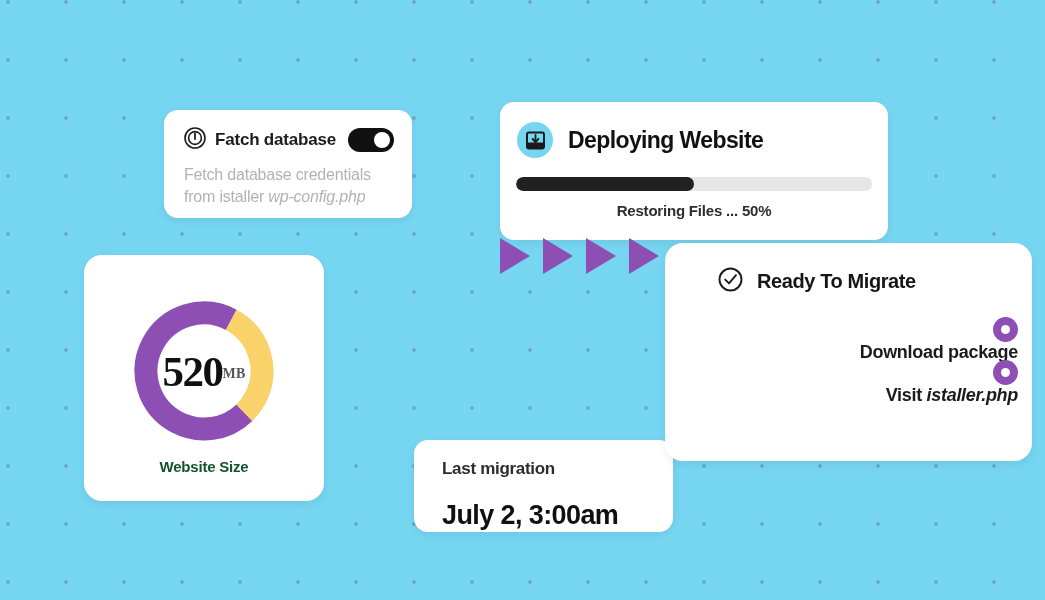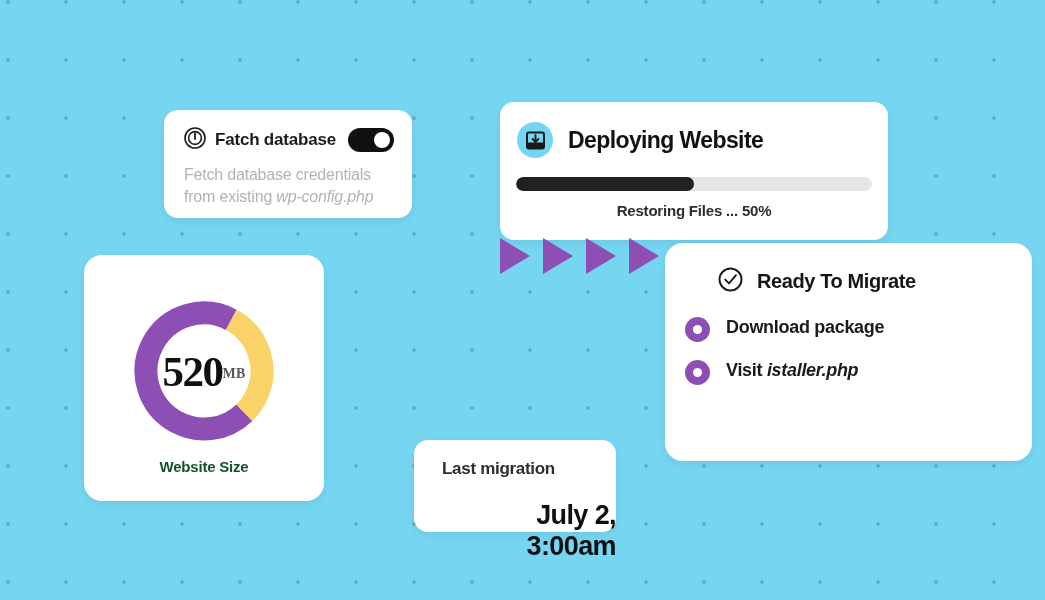--- a/index.html
+++ b/index.html
@@ -92,39 +92,39 @@
   
   #pkg-btn {
     position: absolute; left: 361px; top: 331px; width: 251px; height: 54px;
     background: #1e1e1e; border-radius: 12px;
     display: flex; align-items: center; justify-content: center;
     color: #ffffff; font-size: 22px; font-weight: bold; letter-spacing: -0.5px;
     border: none; cursor: pointer; font-family: "Liberation Sans", sans-serif;
   }
 
   
-  #last-card { left: 414px; top: 440px; width: 202px; height: 92px; border-radius: 14px; }
+  #last-card { left: 414px; top: 440px; width: 259px; height: 92px; border-radius: 14px; }
   #last-label {
     position: absolute; left: 28px; top: 19px;
     font-size: 17px; font-weight: bold; color: #2d2d2d; letter-spacing: -0.3px;
   }
   #last-value {
     position: absolute; left: 28px; top: 60px;
     font-size: 27px; font-weight: bold; color: #101010; letter-spacing: -0.6px; text-align: right;
   }
 
   
   #ready-card { left: 665px; top: 243px; width: 367px; height: 218px; border-radius: 18px; }
   #ready-head { position: absolute; left: 53px; top: 24px; display: flex; align-items: center; }
   #ready-title {
     margin-left: 14px; font-size: 20px; font-weight: bold;
     color: #161616; letter-spacing: -0.4px; white-space: nowrap;
   }
   #ready-list { position: absolute; left: 20px; top: 74px; right: 14px; }
-  .ready-item { display: flex; align-items: flex-start; height: 43px; }
+  .ready-item { display: flex; align-items: flex-end; height: 43px; flex-direction: column; }
   .ready-bullet {
     width: 25px; height: 25px; border-radius: 50%;
     background: #8e4fb5; flex: 0 0 auto;
     display: flex; align-items: center; justify-content: center;
   }
   .ready-bullet i { display: block; width: 9px; height: 9px; border-radius: 50%; background: #ffffff; }
   .ready-text {
     margin-left: 16px; font-size: 18px; font-weight: bold;
     color: #1b1b1b; letter-spacing: -0.3px; white-space: nowrap;
   }
@@ -144,21 +144,21 @@
           <line x1="11" y1="6.5" x2="11" y2="12" stroke="#1c1c1c" stroke-width="1.8" stroke-linecap="round"></line>
         </svg>
       </span>
       <span id="fetch-title">Fatch database</span>
       <span id="fetch-toggle">
         <span class="knob"></span>
       </span>
     </div>
     <div id="fetch-desc">
       <span>Fetch database credentials</span><br>
-      <span>from existing </span><span class="it">wp-config.php</span>
+      <span>from istaller </span><span class="it">wp-config.php</span>
     </div>
   </div>
 
   <div class="card" id="deploy-card">
     <div id="deploy-head">
       <span id="deploy-icon-wrap">
         <svg width="21" height="21" viewBox="0 0 21 21">
           <rect x="2" y="2.5" width="17" height="16" rx="2" fill="none" stroke="#1a1a1a" stroke-width="2"></rect>
           <rect x="2" y="12.5" width="17" height="6" rx="1" fill="#1a1a1a"></rect>
           <line x1="10.5" y1="5" x2="10.5" y2="11.5" stroke="#1a1a1a" stroke-width="1.8" stroke-linecap="round"></line>

